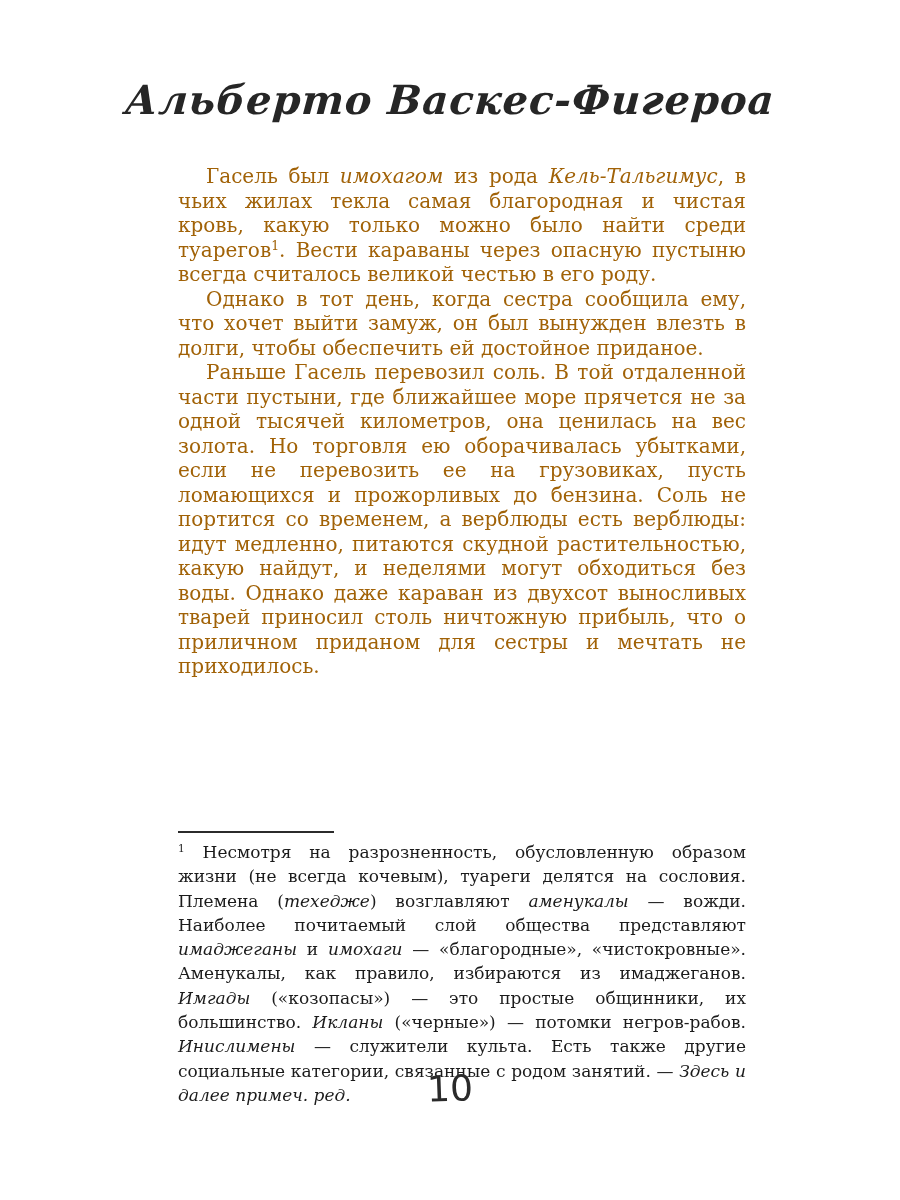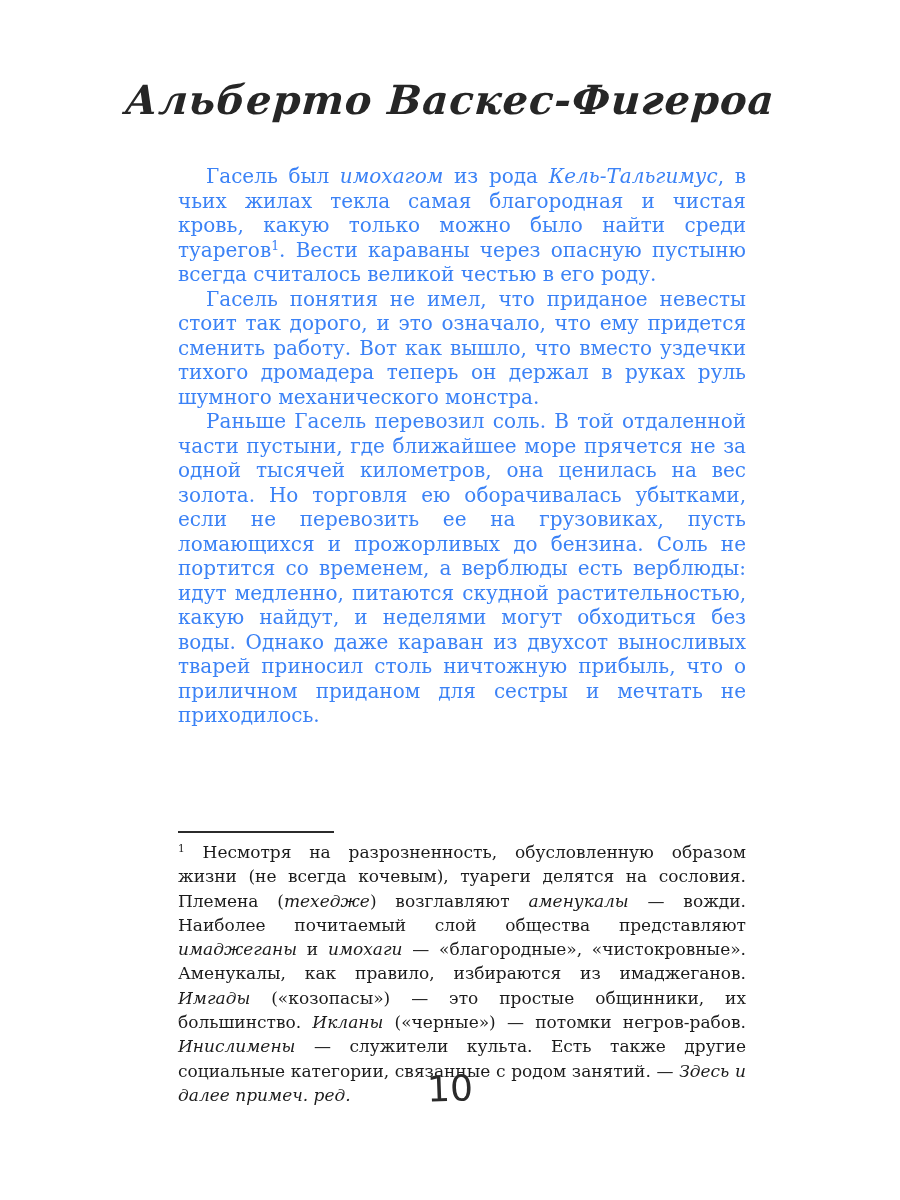--- a/index.html
+++ b/index.html
@@ -35,21 +35,21 @@
     left: 178px;
     top: 164px;
     width: 568px;
   }
   .text-column p.para {
     margin: 0;
     text-indent: 28px;
     text-align: justify;
     font-size: 20px;
     line-height: 24.5px;
-    color: #3b82f6;
+    color: #a16207;
   }
   sup.fn-ref {
     font-size: 62%;
     line-height: 0;
     vertical-align: baseline;
     position: relative;
     top: -0.55em;
   }
   em {
     font-style: italic;
@@ -87,21 +87,21 @@
 </style>
 </head>
 <body>
 
 <div class="page">
 
   <div class="book-title">Альберто Васкес-Фигероа</div>
 
   <div class="text-column">
       <p class="para"><span>Гасель был </span><em>имохагом</em><span> из рода </span><em>Кель-Тальгимус</em><span>, в чьих жилах текла самая благородная и чистая кровь, какую только можно было найти среди туарегов</span><sup class="fn-ref">1</sup><span>. Вести караваны через опасную пустыню всегда считалось великой честью в его роду.</span></p>
-      <p class="para"><span>Гасель понятия не имел, что приданое невесты стоит так дорого, и это означало, что ему придется сменить работу. Вот как вышло, что вместо уздечки тихого дромадера теперь он держал в руках руль шумного механического монстра.</span></p>
+      <p class="para"><span>Однако в тот день, когда сестра сообщила ему, что хочет выйти замуж, он был вынужден влезть в долги, чтобы обеспечить ей достойное приданое.</span></p>
       <p class="para"><span>Раньше Гасель перевозил соль. В той отдаленной части пустыни, где ближайшее море прячется не за одной тысячей километров, она ценилась на вес золота. Но торговля ею оборачивалась убытками, если не перевозить ее на грузовиках, пусть ломающихся и прожорливых до бензина. Соль не портится со временем, а верблюды есть верблюды: идут медленно, питаются скудной растительностью, какую найдут, и неделями могут обходиться без воды. Однако даже караван из двухсот выносливых тварей приносил столь ничтожную прибыль, что о приличном приданом для сестры и мечтать не приходилось.</span></p>
     </div>
 
   <div class="footnote-sep"></div>
 
   <div class="footnote"><sup class="fn-ref">1</sup><span> Несмотря на разрозненность, обусловленную образом жизни (не всегда кочевым), туареги делятся на сословия. Племена (</span><em>техедже</em><span>) возглавляют </span><em>аменукалы</em><span> — вожди. Наиболее почитаемый слой общества представляют </span><em>имаджеганы</em><span> и </span><em>имохаги</em><span> — «благородные», «чистокровные». Аменукалы, как правило, избираются из имаджеганов. </span><em>Имгады</em><span> («козопасы») — это простые общинники, их большинство. </span><em>Икланы</em><span> («черные») — потомки негров-рабов. </span><em>Инислимены</em><span> — служители культа. Есть также другие социальные категории, связанные с родом занятий. — </span><em>Здесь и далее примеч. ред.</em></div>
 
   <div class="page-number">10</div>
 
 </div>

